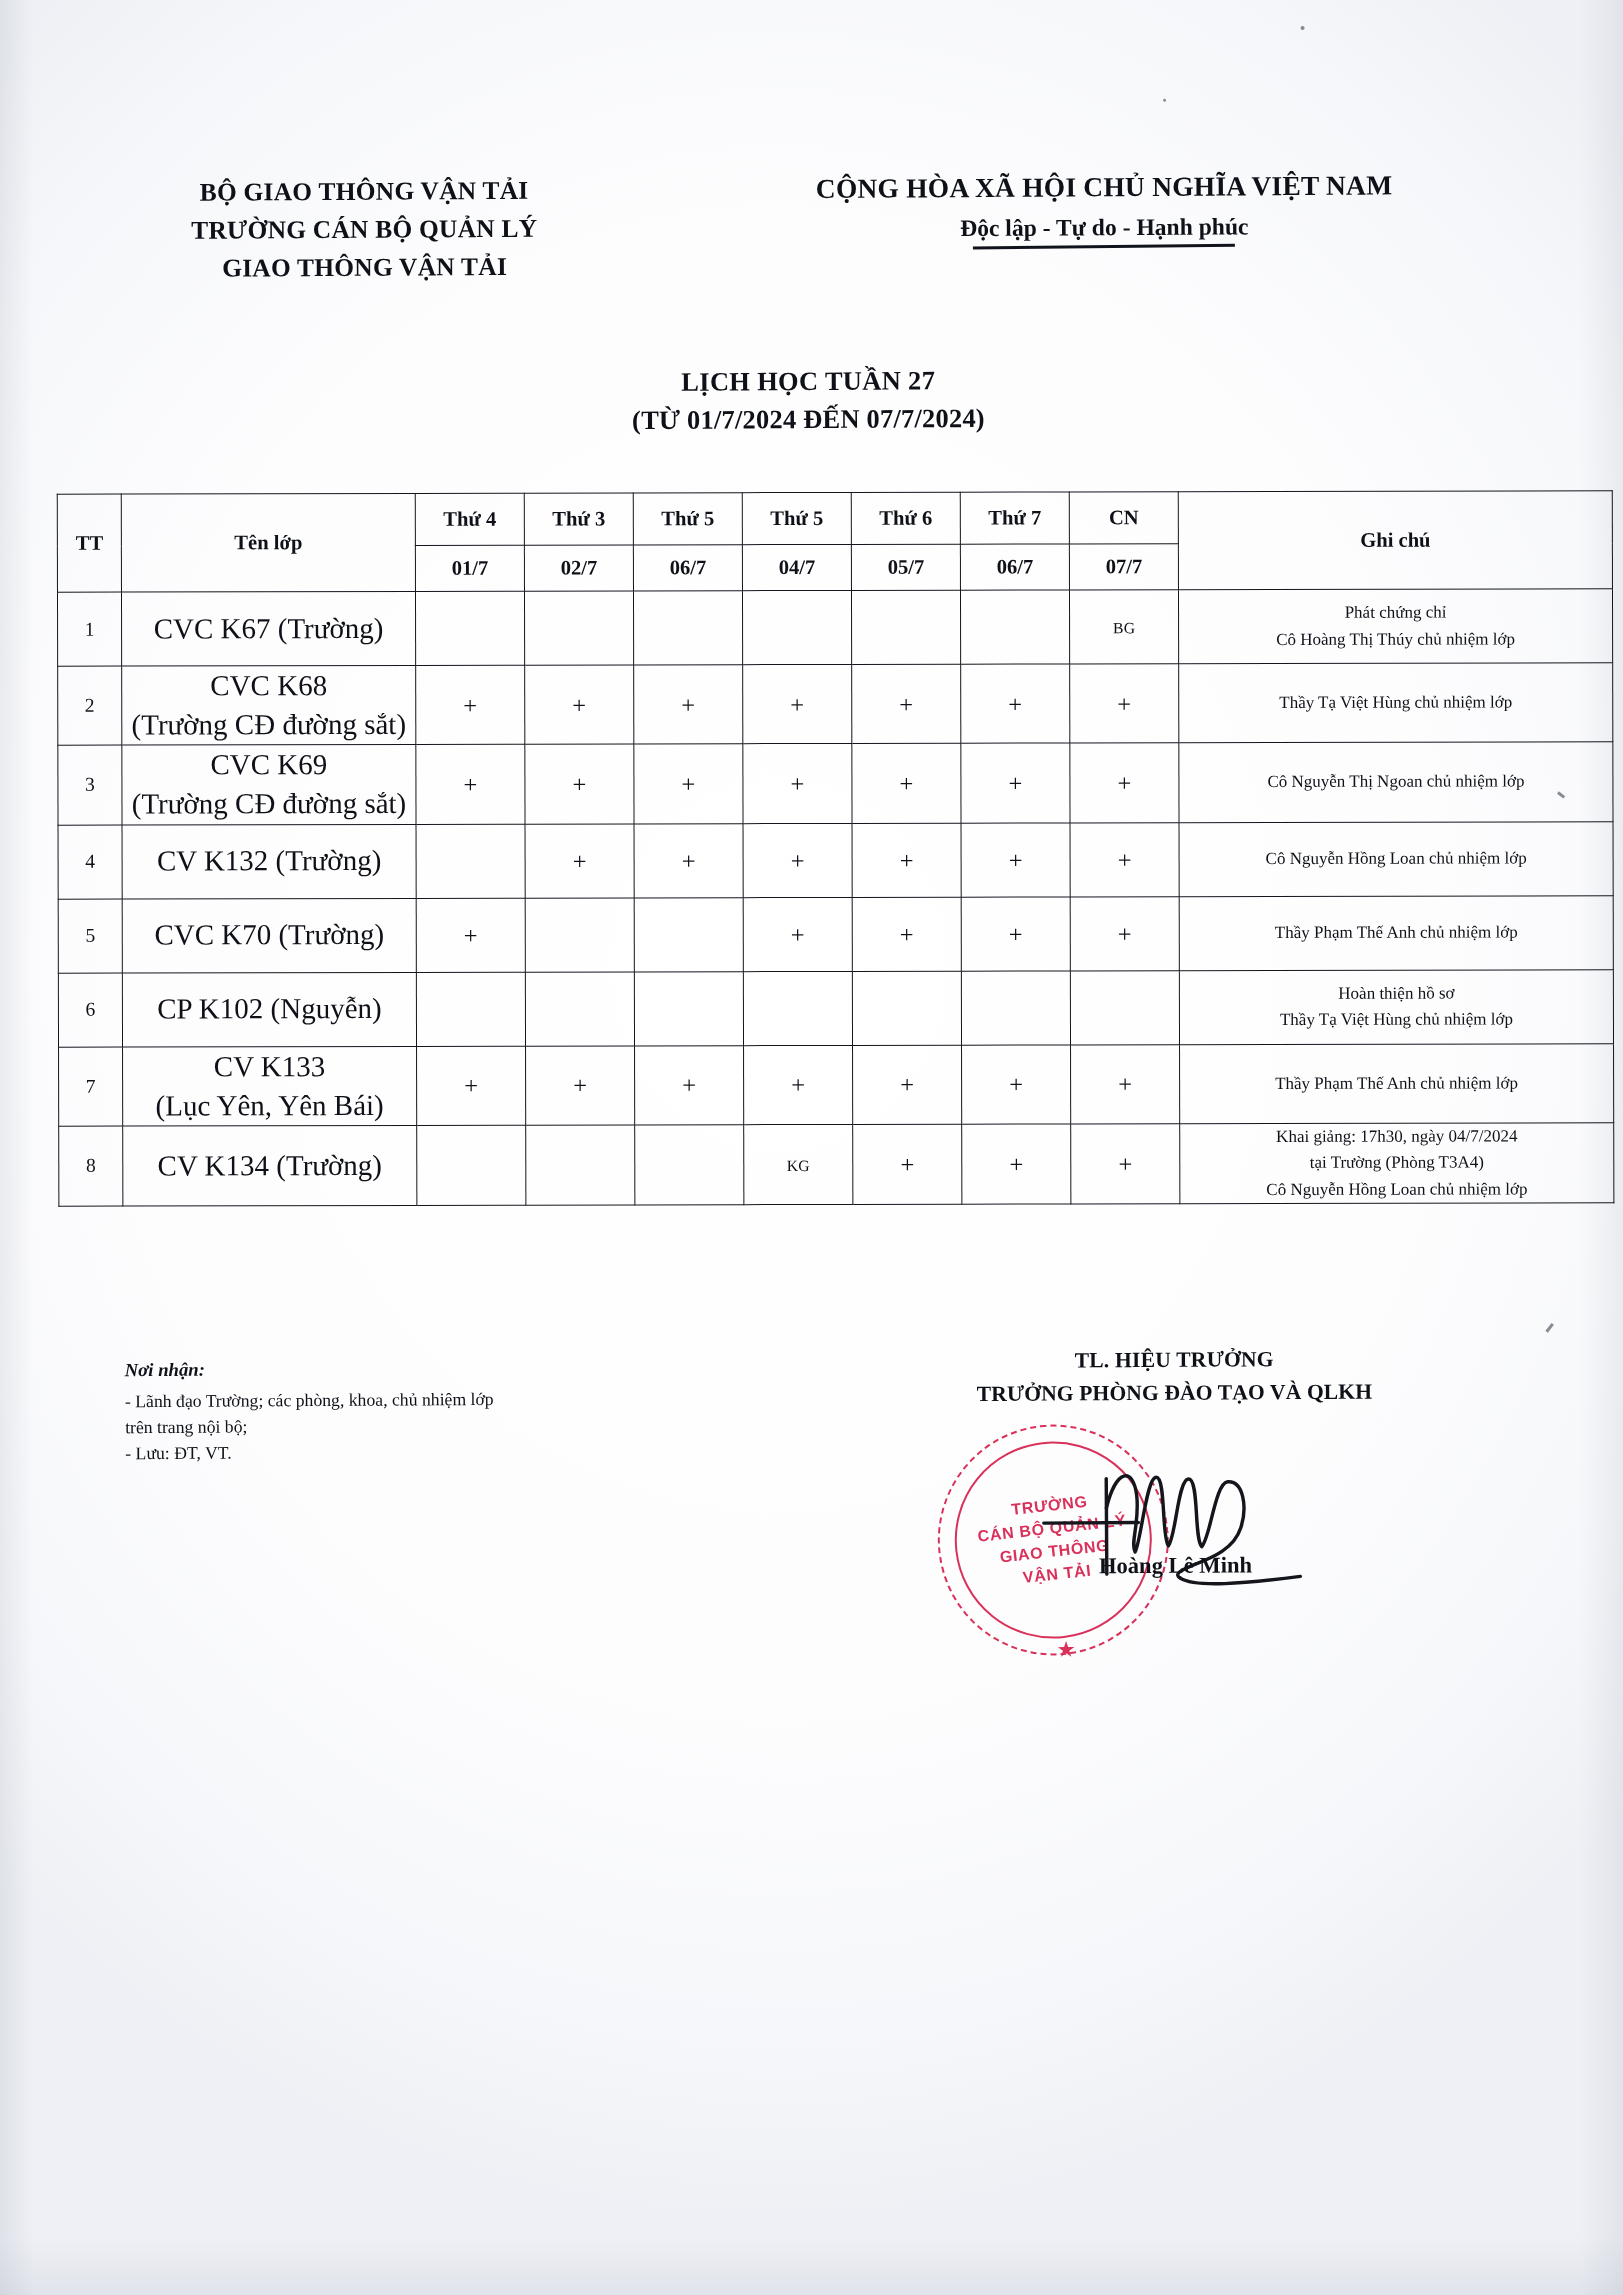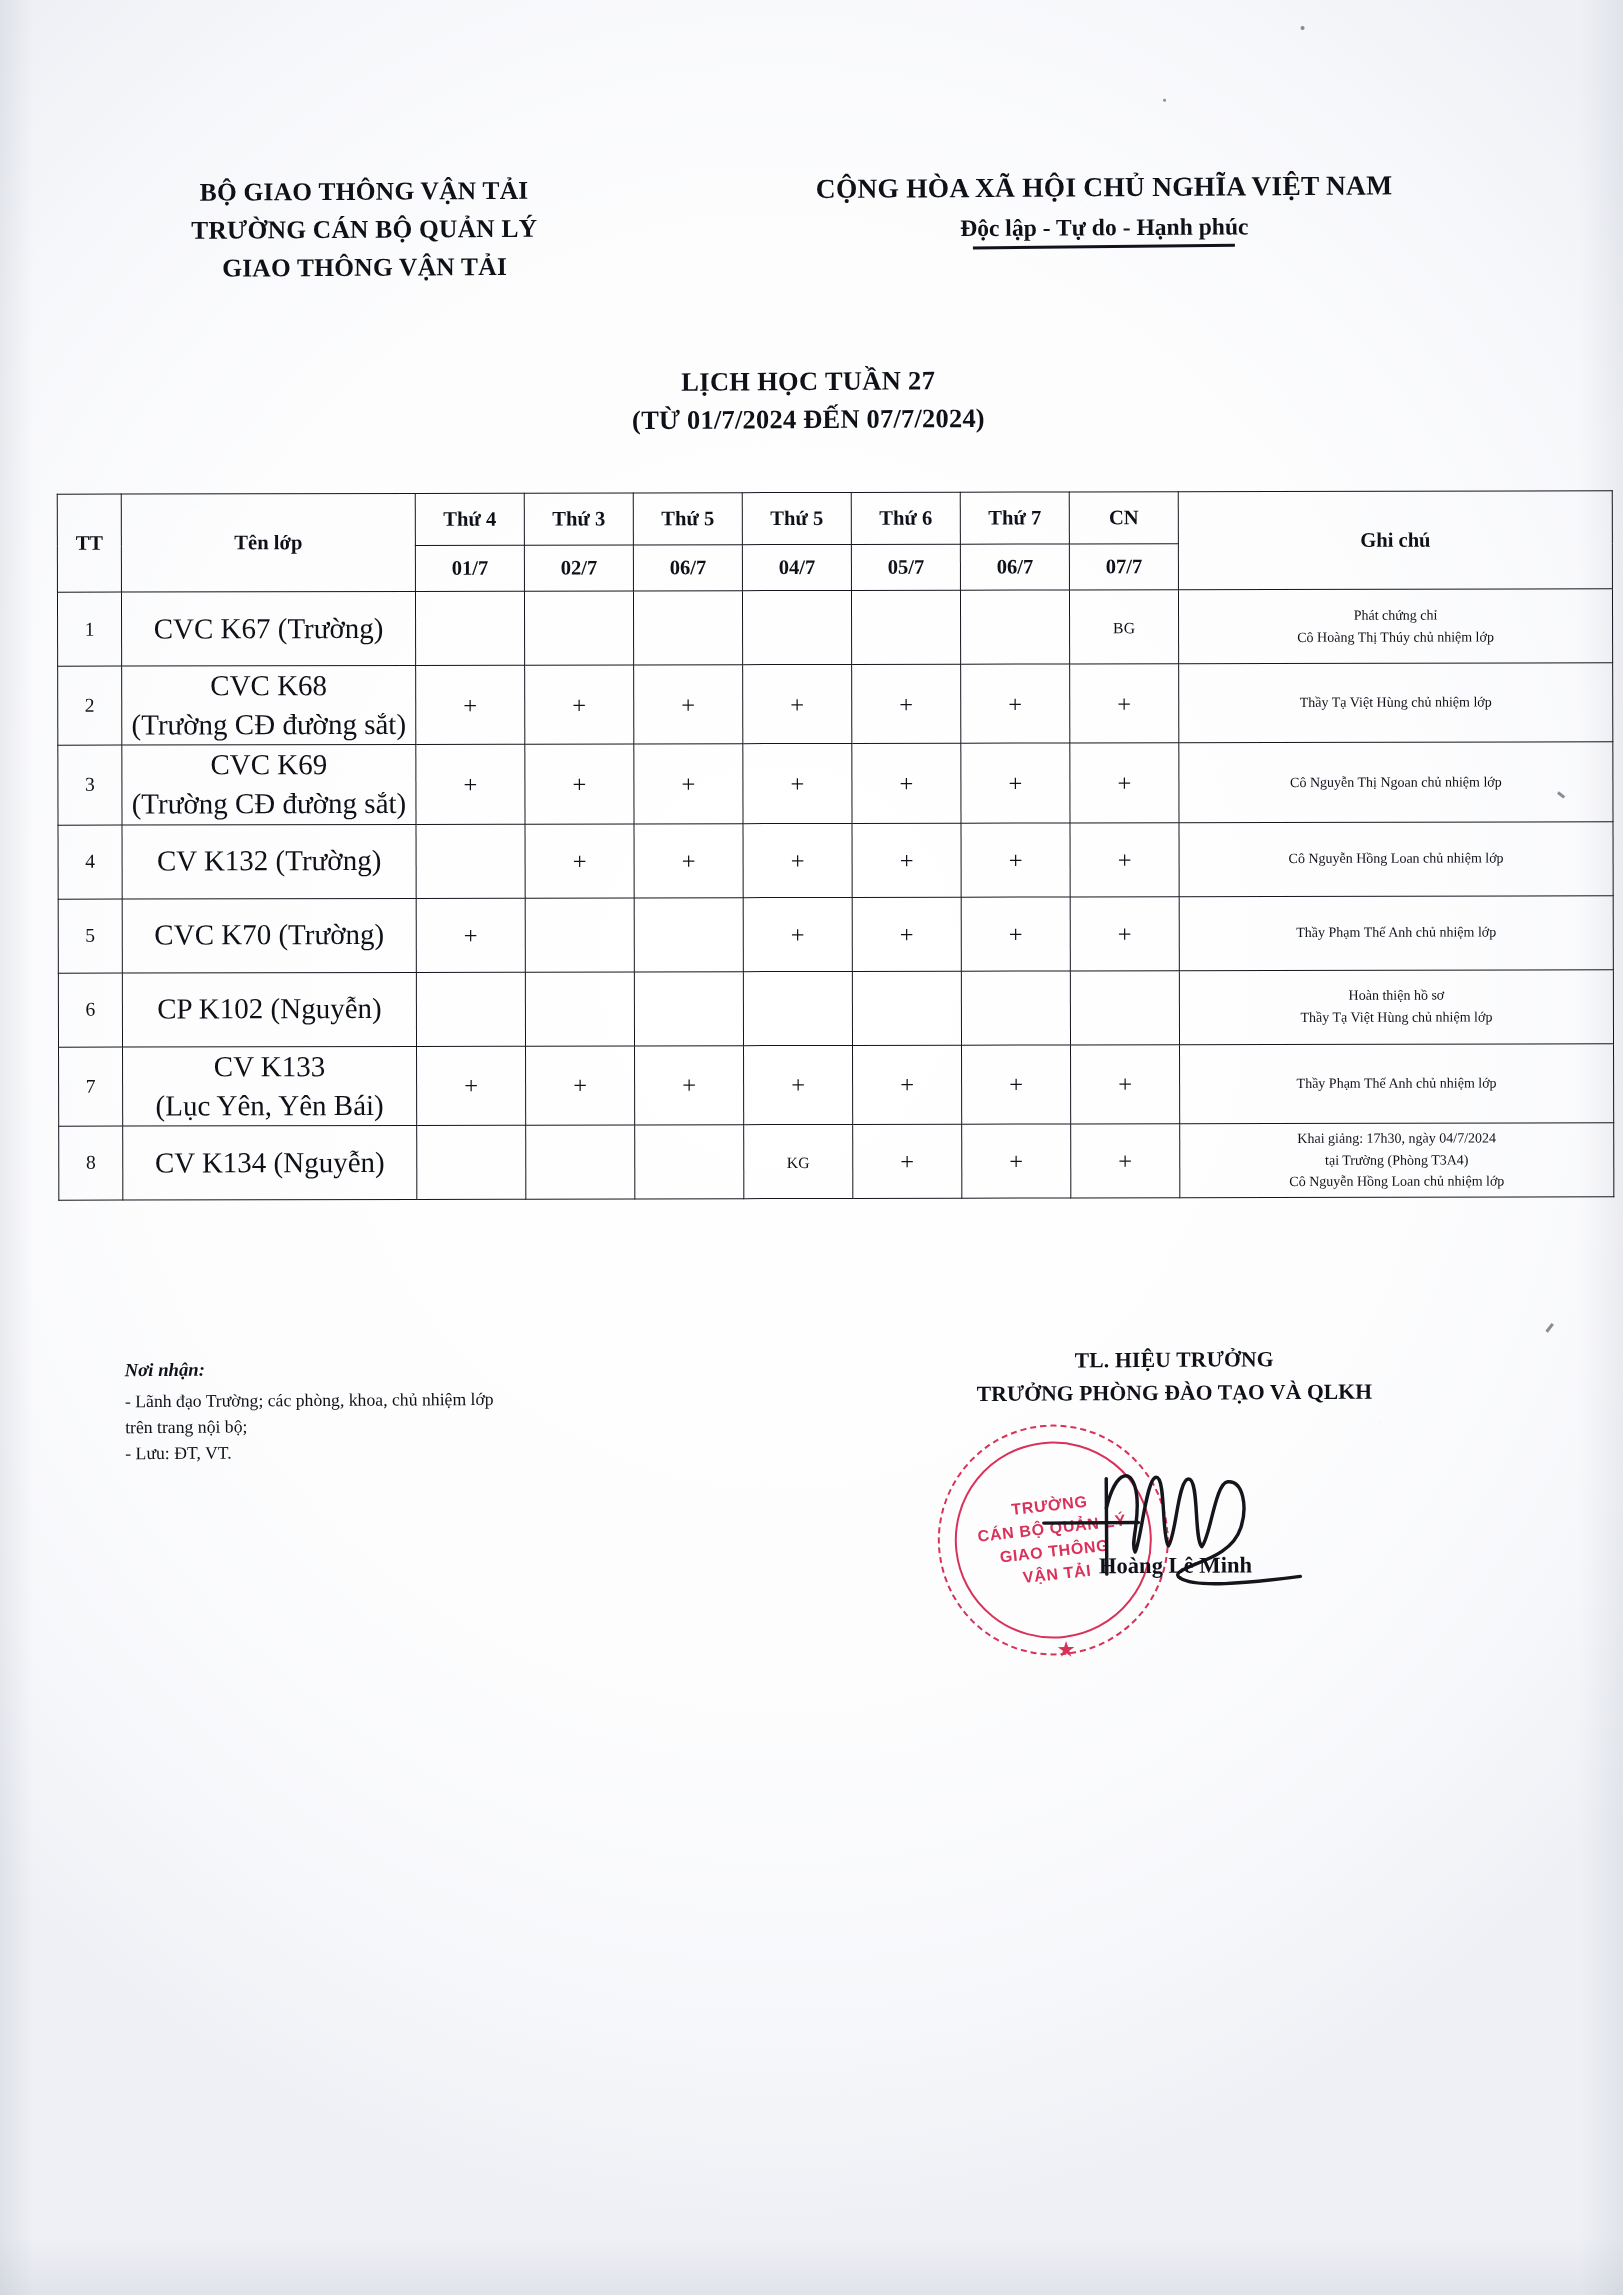--- a/index.html
+++ b/index.html
@@ -182,21 +182,21 @@
     font-size: 24.5px;
     font-weight: normal;
     position: relative;
     top: 1px;
   }
   td.mark .code {
     font-size: 15.7px;
     letter-spacing: 0.2px;
   }
   td.note {
-    font-size: 14px;
+    font-size: 17px;
     line-height: 1.55;
     padding: 3.9px 7.9px;
   }
   td.note .nl { display: block; white-space: nowrap; }
 
   .row-h-1 { height: 74px; }
   .row-h-2 { height: 78px; }
 
   
   .footer {
@@ -470,21 +470,21 @@
             <td class="mark"><span class="plus">+</span></td>
             <td class="mark"><span class="plus">+</span></td>
             <td class="mark"><span class="plus">+</span></td>
             <td class="mark"><span class="plus">+</span></td>
             <td class="note">
               <span class="nl">Thầy Phạm Thế Anh chủ nhiệm lớp</span>
             </td>
           </tr>
           <tr class="row-h-1">
             <td class="idx">8</td>
-            <td class="cls"><span>CV K134 (Nguyễn)</span></td>
+            <td class="cls"><span>CV K134 (Trường)</span></td>
             <td class="mark"></td>
             <td class="mark"></td>
             <td class="mark"></td>
             <td class="mark"><span class="code">KG</span></td>
             <td class="mark"><span class="plus">+</span></td>
             <td class="mark"><span class="plus">+</span></td>
             <td class="mark"><span class="plus">+</span></td>
             <td class="note">
               <span class="nl">Khai giảng:  17h30, ngày 04/7/2024</span>
               <span class="nl">tại Trường (Phòng T3A4)</span>

